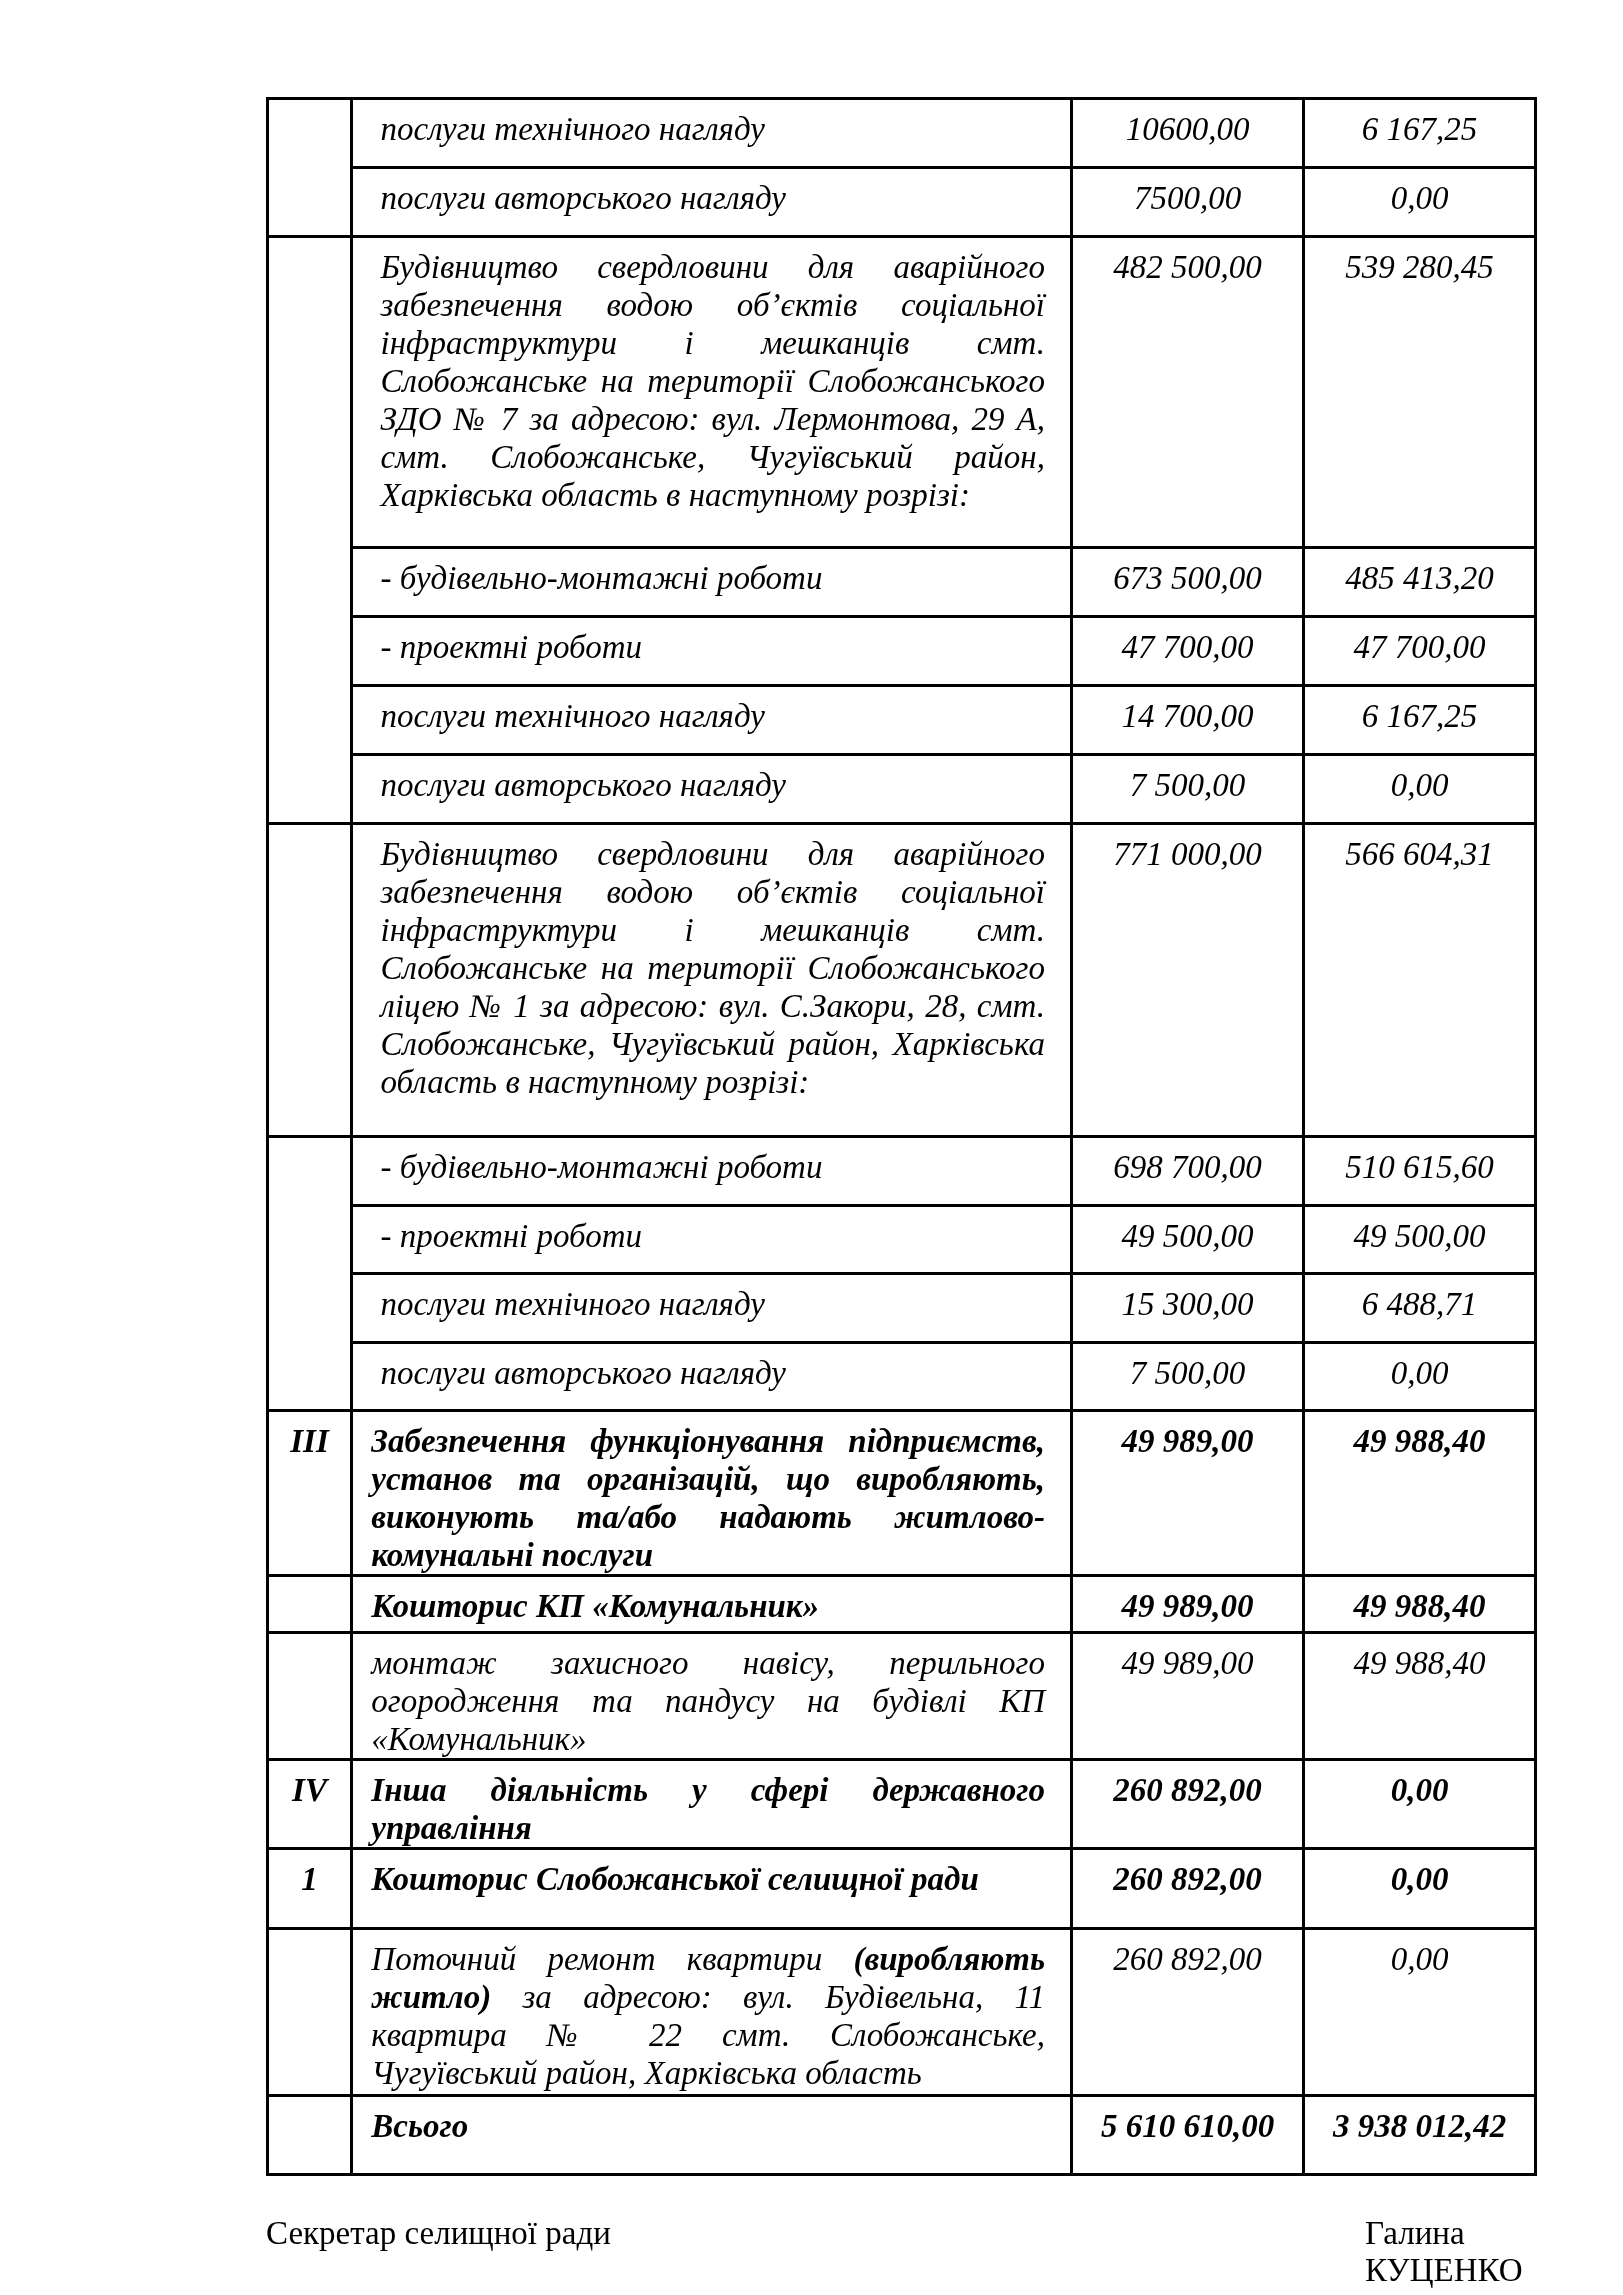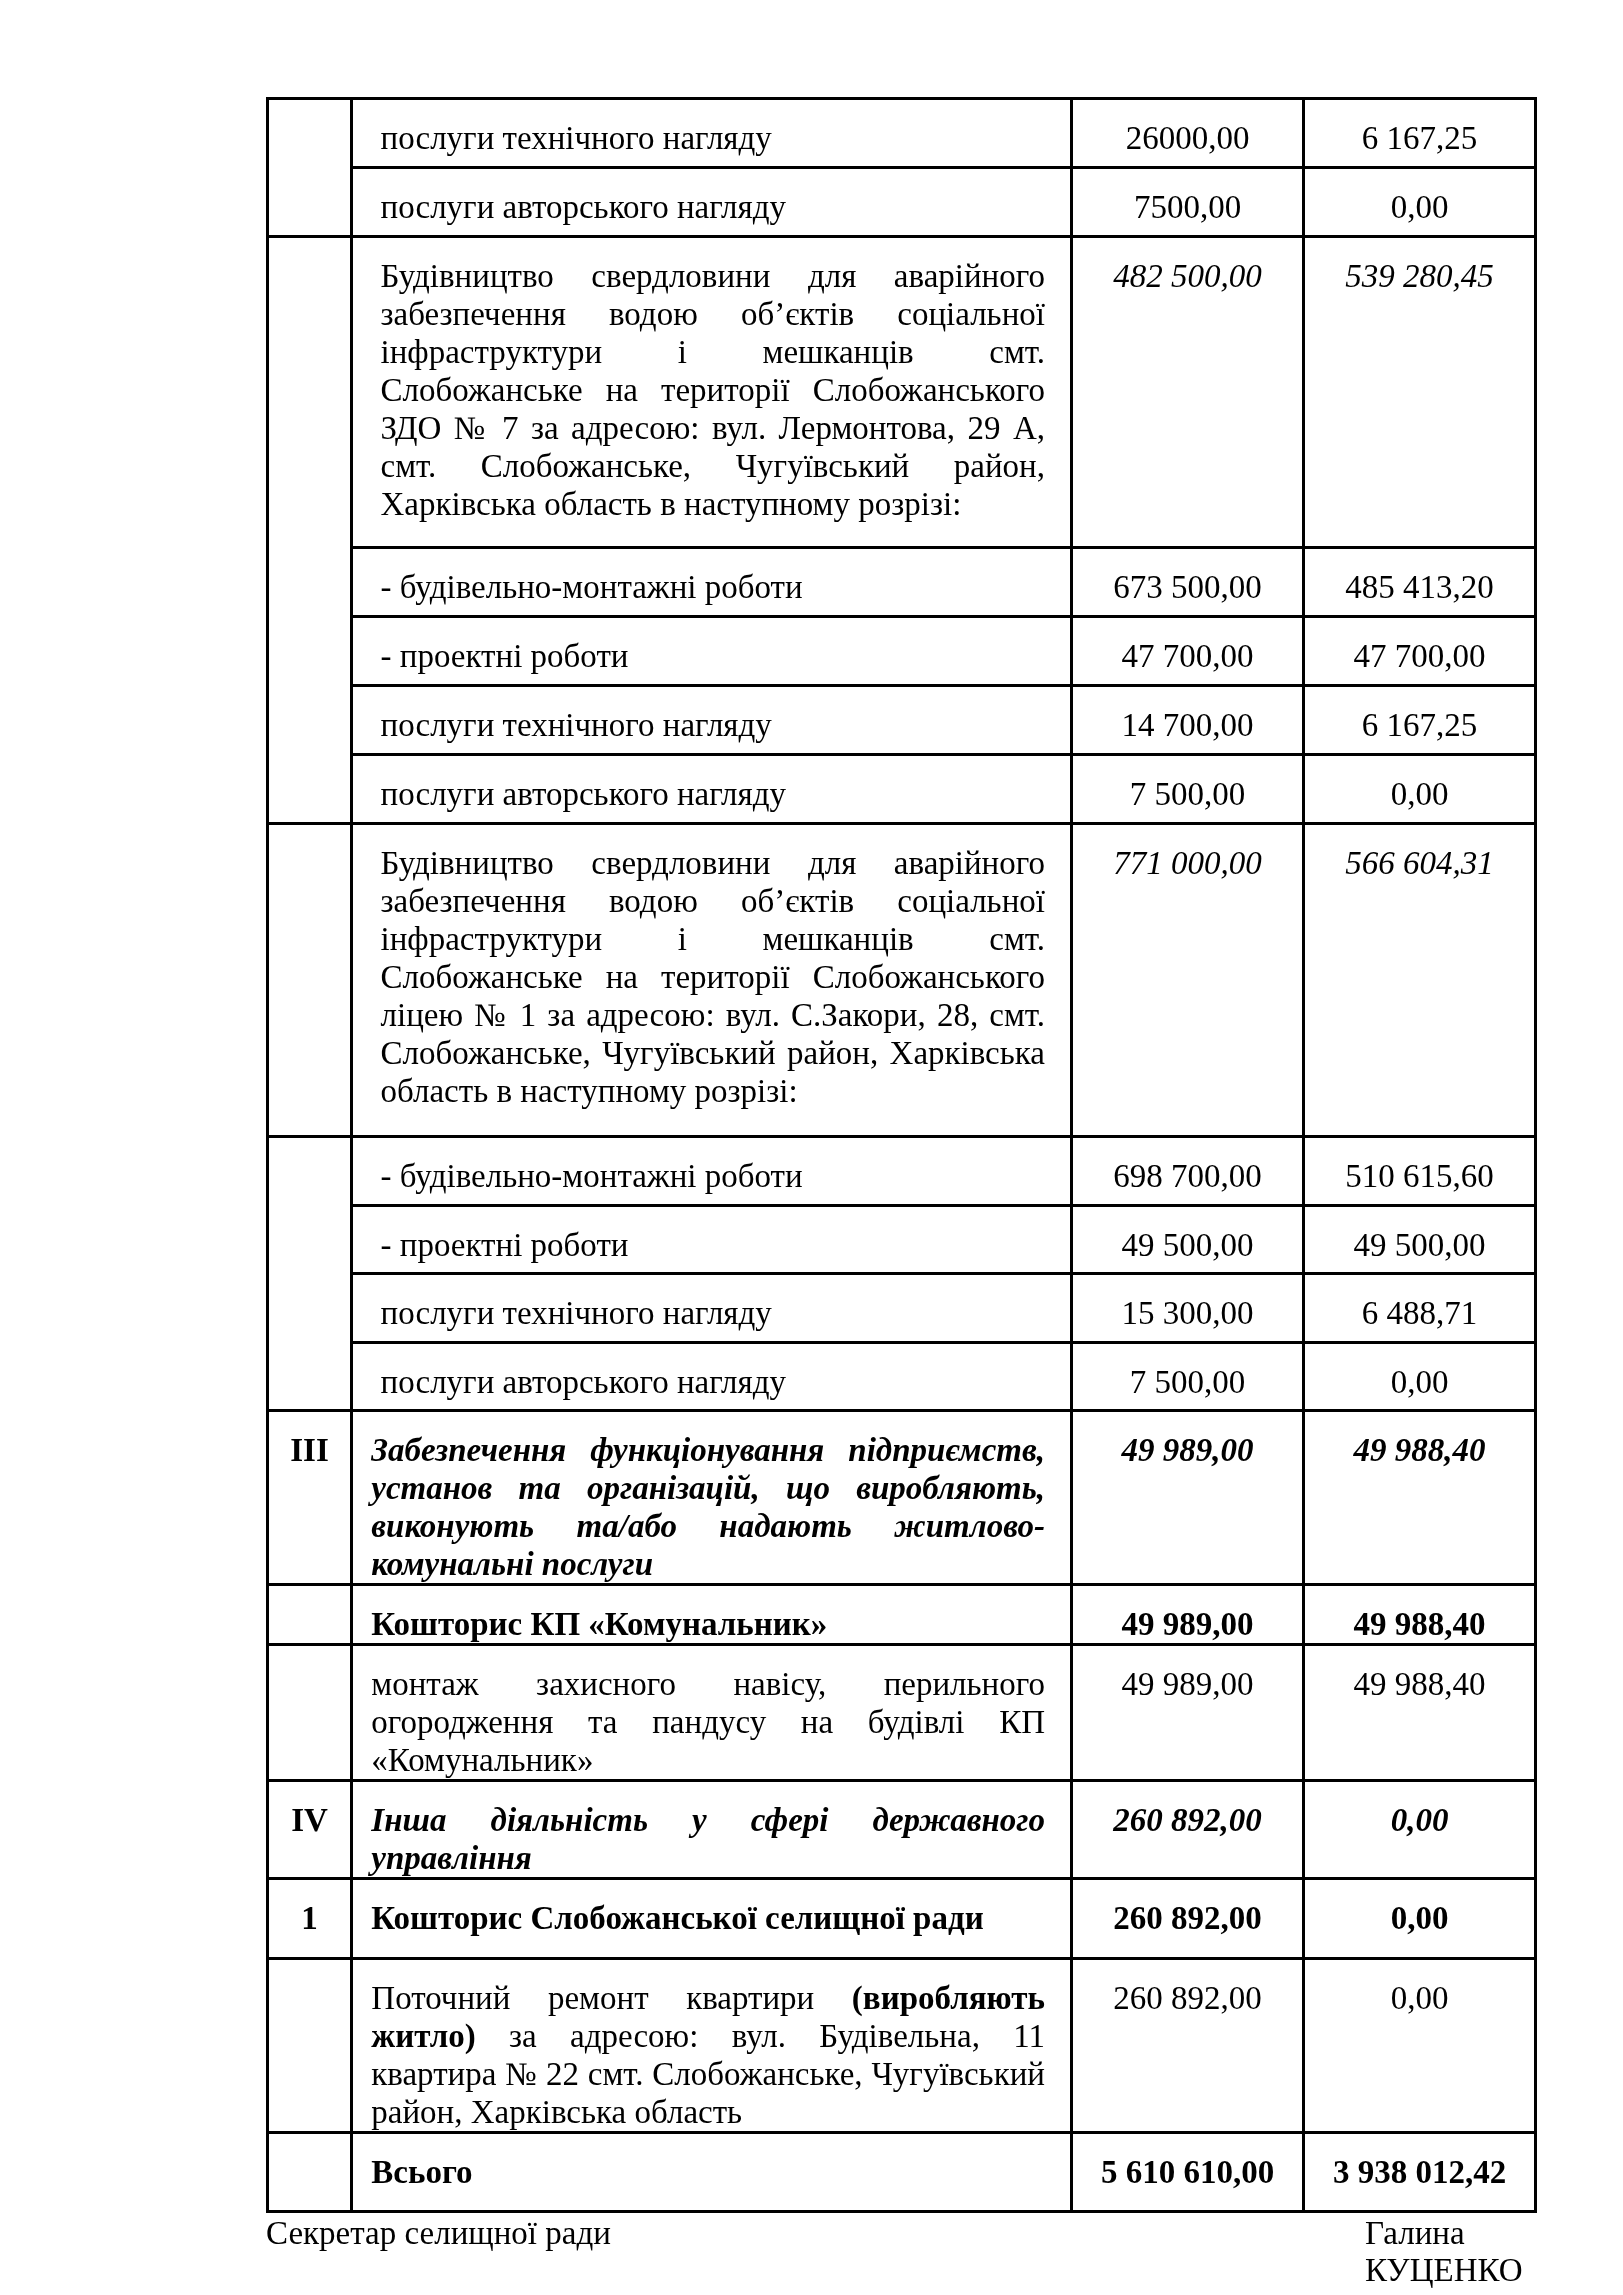--- a/index.html
+++ b/index.html
@@ -8,21 +8,21 @@
   .page { position: absolute; left: 0; top: 0; width: 1623px; height: 2295px; }
   table.budget { position: absolute; left: 266px; top: 97px; border-collapse: collapse;
                  table-layout: fixed; width: 1267px; }
   table.budget td { border: 3.3px solid #000; vertical-align: top; padding: 0; font-size: 33px;
                     line-height: 38px; }
   col.c1 { width: 84px; } col.c2 { width: 720px; } col.c3 { width: 232px; } col.c4 { width: 232px; }
   td.num { text-align: center; }
   td.idx { text-align: center; font-weight: bold; }
   td.desc { text-align: justify; text-align-last: left; padding-left: 27.5px !important; padding-right: 25px !important; }
   td.desc.tight { padding-left: 18.3px !important; }
-  .inner { padding-top: 19px; }
+  .inner { padding-top: 10px; font-style: italic; }
   .bold { font-weight: bold; }
   .italic { font-style: italic; }
   .bi { font-weight: bold; font-style: italic; margin-top: 48px; }
   .footer-left { position: absolute; left: 266px; top: 2215px; font-size: 33px; }
   .footer-right { position: absolute; left: 1365px; top: 2215px; font-size: 33px; }
 </style>
 </head>
 <body>
 
 <div class="page">
@@ -34,21 +34,21 @@
         <col class="c4">
       </colgroup>
     <tbody>
 
       <tr style="height:69px">
         <td rowspan="2" class="idx"></td>
         <td class="desc">
             <div class="inner">послуги технічного нагляду</div>
           </td>
         <td class="num">
-            <div class="inner">26000,00</div>
+            <div class="inner">10600,00</div>
           </td>
         <td class="num">
             <div class="inner">6 167,25</div>
           </td>
       </tr>
       <tr style="height:69px">
         <td class="desc">
             <div class="inner">послуги авторського нагляду</div>
           </td>
         <td class="num">

